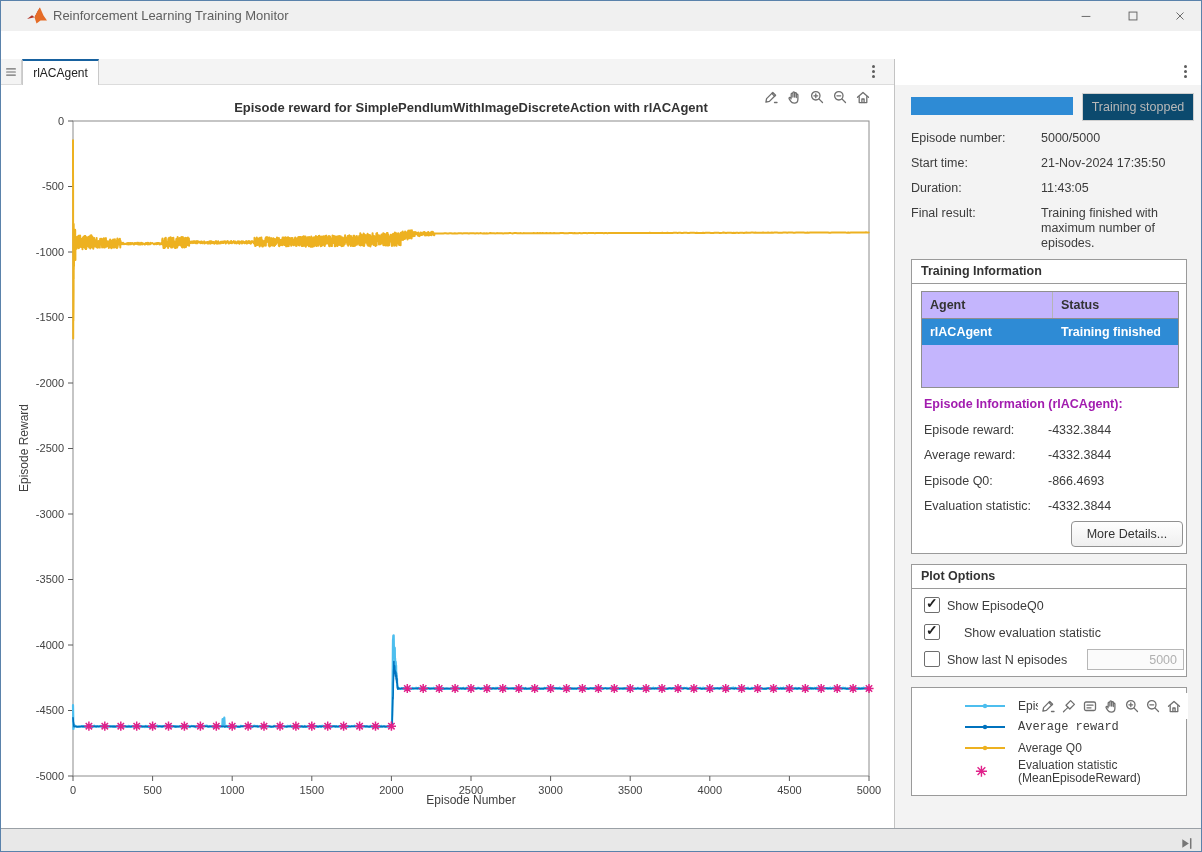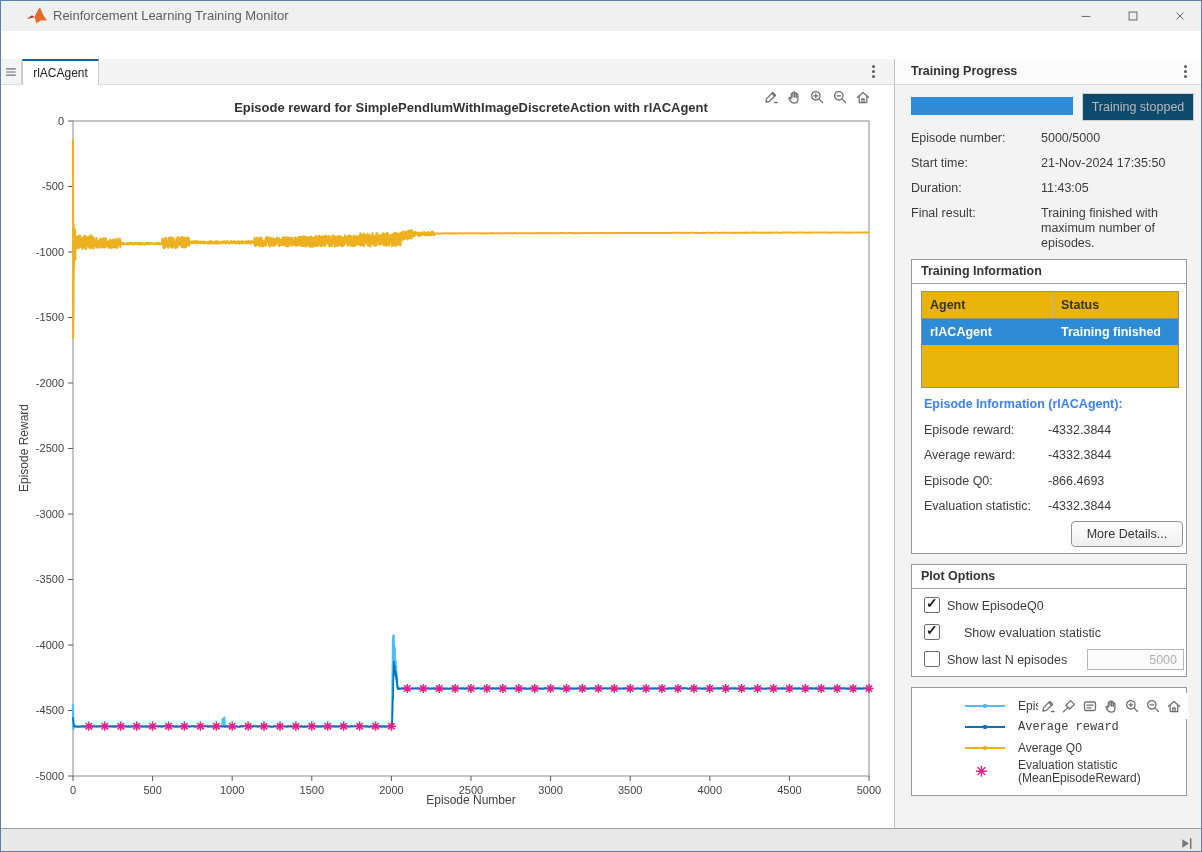--- a/index.html
+++ b/index.html
@@ -41,21 +41,21 @@
   #pgtrack{position:absolute;left:16px;top:12px;width:162px;height:18px;background:#e7e7e7;}
   #pgfill{height:100%;background:#2e8bd5;}
   #stopbtn{position:absolute;left:187px;top:8px;width:110px;height:26px;background:#0c4a6e;border:1px solid #cfcfcf;border-radius:0;
            color:#b8b8b8;font-size:12.5px;display:flex;align-items:center;justify-content:center;}
   .prow{position:absolute;left:16px;width:280px;}
   .prow .lbl{position:absolute;left:0;top:0;}
   .prow .val{position:absolute;left:130px;top:0;width:152px;line-height:15px;}
   .secbox{position:absolute;left:16px;width:276px;background:#fff;border:1px solid #9a9a9a;box-sizing:border-box;}
   .secbox .hdr{height:23px;line-height:23px;padding-left:9px;font-weight:bold;color:#333;border-bottom:1px solid #9a9a9a;}
   
-  #agtable{position:absolute;left:9px;top:31px;width:256px;border:1px solid #8f8f8f;background:#eab308;}
+  #agtable{position:absolute;left:9px;top:31px;width:256px;border:1px solid #8f8f8f;background:#c4b5fd;}
   #agtable .trow{display:flex;height:26px;line-height:26px;}
   #agtable .c1{width:131px;padding-left:8px;box-sizing:border-box;border-right:1px solid #b5b5b5;}
   #agtable .c2{flex:1;padding-left:8px;}
   #agtable .thead{font-weight:bold;border-bottom:1px solid #8f8f8f;color:#333;}
   #agtable .sel{background:#2e8bd5;color:#fff;font-weight:600;}
   #agtable .sel .c1{border-right-color:#2e8bd5;}
   #agtable .empty{height:42px;}
   .eirow{position:absolute;left:12px;width:256px;}
   .eirow .val{position:absolute;left:124px;top:0;}
   #moredetails{position:absolute;left:159px;top:261px;width:110px;height:24px;background:linear-gradient(#fefefe,#efefef);
@@ -114,23 +114,20 @@
   <div id="doctab">
     <span>rlACAgent</span>
   </div>
   <div class="dots3" id="docdots">
       <i></i>
       <i></i>
       <i></i>
     </div>
 
   <div id="vdivider"></div>
-  <div id="rpheader">
-    <span class="t">Training Progress</span>
-  </div>
   <div class="dots3" id="rpdots">
       <i></i>
       <i></i>
       <i></i>
     </div>
 
   <div id="docarea">
     <svg id="chart" width="893" height="743" viewBox="0 0 893 743">
       <g id="chart-g">
           <rect x="72" y="36" width="796" height="655" fill="#ffffff" stroke="#8c8c8c" stroke-width="1"></rect>
@@ -252,21 +249,21 @@
         <div class="trow thead">
           <div class="c1">Agent</div>
           <div class="c2">Status</div>
         </div>
         <div class="trow sel">
           <div class="c1">rlACAgent</div>
           <div class="c2">Training finished</div>
         </div>
         <div class="empty"></div>
       </div>
-      <div class="eirow" style="top:137px;font-weight:bold;color:#3b82f6;">Episode Information (rlACAgent):</div>
+      <div class="eirow" style="top:137px;font-weight:bold;color:#a21caf;">Episode Information (rlACAgent):</div>
       <div class="eirow" style="top:163px;">
         <span>Episode reward:</span>
         <span class="val">-4332.3844</span></div>
       <div class="eirow" style="top:188px;">
         <span>Average reward:</span>
         <span class="val">-4332.3844</span></div>
       <div class="eirow" style="top:214px;">
         <span>Episode Q0:</span>
         <span class="val">-866.4693</span></div>
       <div class="eirow" style="top:239px;">

